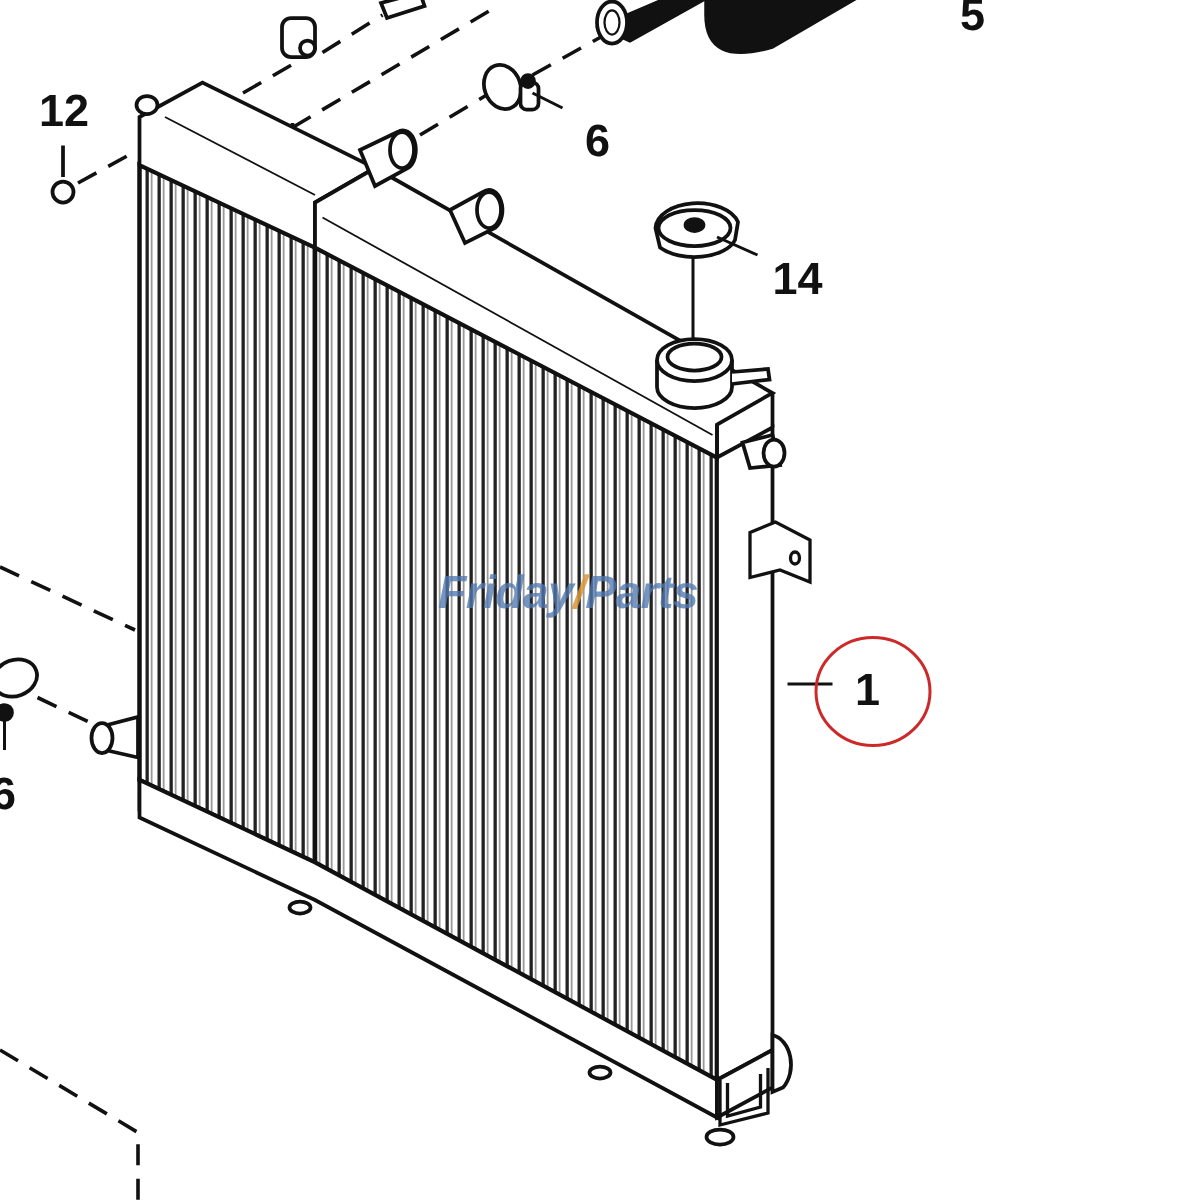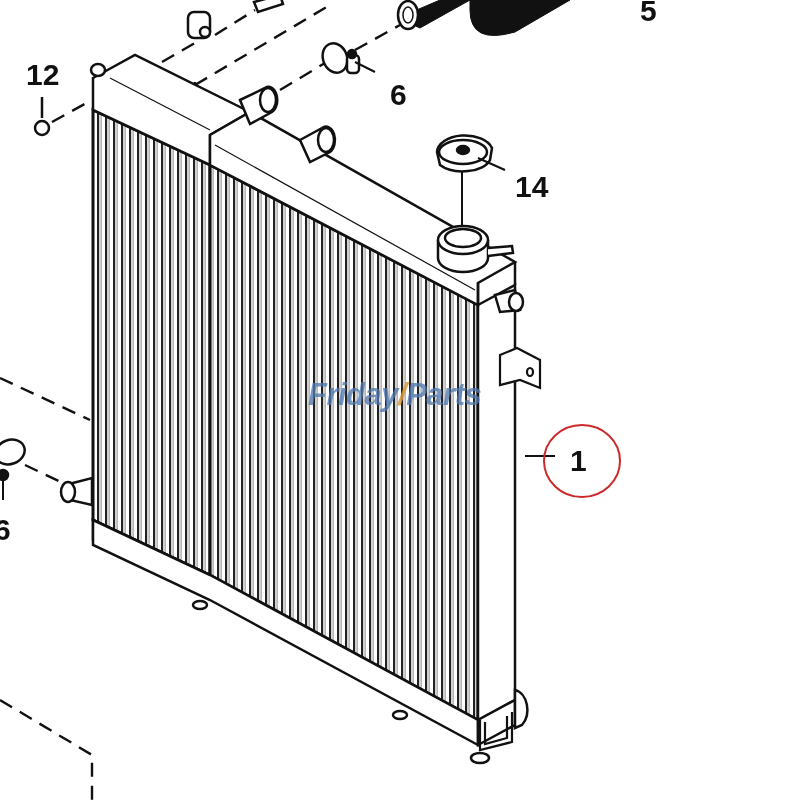--- a/index.html
+++ b/index.html
@@ -4,21 +4,21 @@
 <style>
   html, body { margin: 0; padding: 0; background: #ffffff; }
   body { width: 800px; height: 800px; overflow: hidden; position: relative;
          font-family: "Liberation Sans", sans-serif; }
   #diagram { position: absolute; left: 0; top: 0; width: 800px; height: 800px; }
   .callout { position: absolute; font-family: "Liberation Sans", sans-serif;
              font-weight: bold; color: #111; font-size: 30px; line-height: 1; }
   .watermark { position: absolute; left: 292px; top: 377px;
                font-family: "Liberation Sans", sans-serif; font-weight: bold;
                font-style: italic; font-size: 31px; letter-spacing: -0.5px;
-               color: rgba(80,120,175,0.78); white-space: nowrap; padding-left: 16px; }
+               color: rgba(80,120,175,0.78); white-space: nowrap; }
   .watermark .sep { color: rgba(215,150,60,0.85); }
 </style>
 </head>
 <body>
 
 <svg id="diagram" viewBox="0 0 800 800" xmlns="http://www.w3.org/2000/svg">
   <defs>
     <pattern id="fins" patternUnits="userSpaceOnUse" width="8" height="10">
       <rect x="0" y="0" width="8" height="10" fill="#ffffff"></rect>
       <rect x="1" y="0" width="2.2" height="10" fill="#222"></rect>

